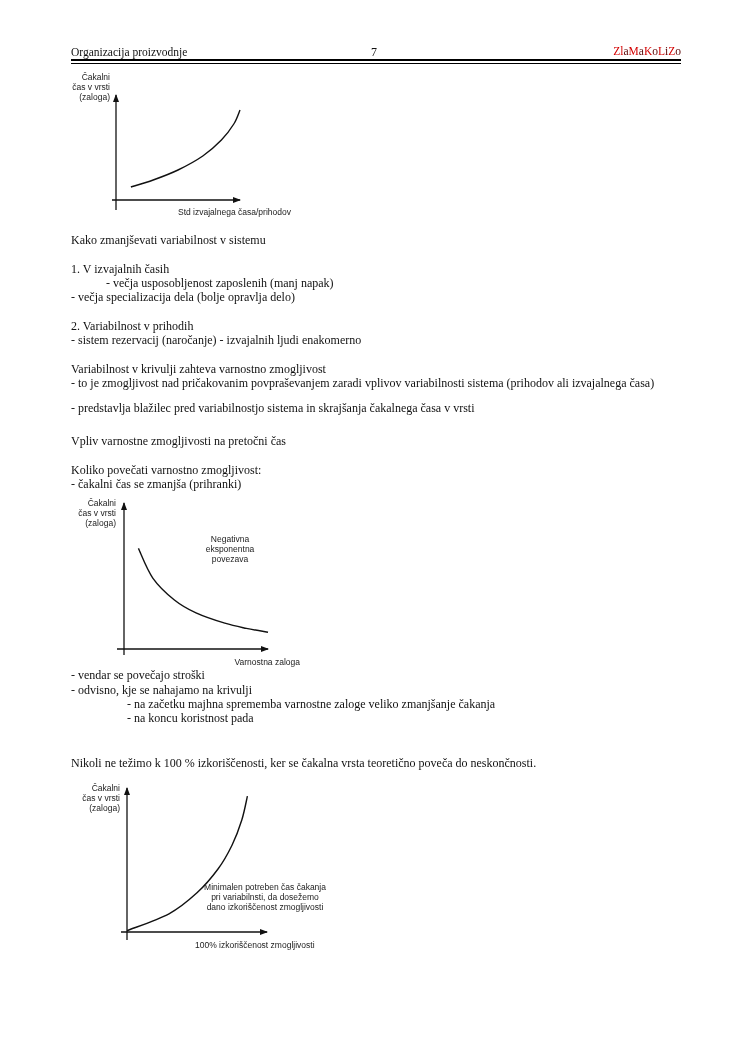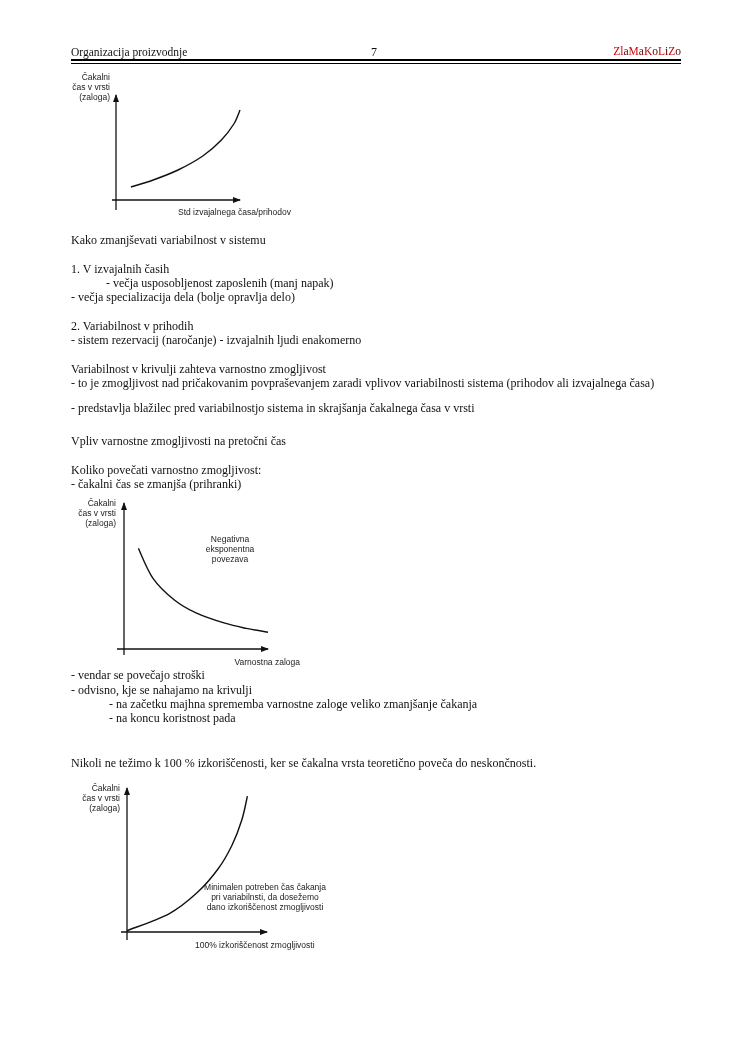--- a/index.html
+++ b/index.html
@@ -9,21 +9,21 @@
   .header { left: 71px; top: 45px; width: 610px; height: 20px; font-size: 11.5px; }
   .header .left { position: absolute; left: 0; top: 1px; }
   .header .center { position: absolute; left: 300px; top: 0; font-size: 12px; }
   .header .right { position: absolute; right: 0; top: 0; }
   .rule1 { position: absolute; left: 0; top: 14px; width: 610px; height: 2px; background: #000; }
   .rule2 { position: absolute; left: 0; top: 18px; width: 610px; height: 1px; background: #000; }
   .brand .cap { color: #d40000; }
   .brand .low { color: #5a0000; }
   .txt { position: absolute; left: 71px; font-size: 12px; line-height: 14.5px; white-space: nowrap; }
   .just { white-space: normal; width: 610px; text-align: justify; }
-  .indent { left: 109px; }
+  .indent { left: 127px; }
   .chart-svg { position: absolute; left: 0; top: 0; }
   .chart-svg text { font-family: "Liberation Sans", sans-serif; font-size: 8.5px; fill: #222; }
 </style>
 </head>
 <body>
 
 <div class="abs header">
   <span class="left">Organizacija proizvodnje</span>
   <span class="center">7</span>
   <span class="right brand" id="brand"><span class="cap" style="color: rgb(212, 0, 0);">Zl</span><span class="low" style="color: rgb(90, 0, 0);">a</span><span class="cap" style="color: rgb(212, 0, 0);">M</span><span class="low" style="color: rgb(90, 0, 0);">a</span><span class="cap" style="color: rgb(212, 0, 0);">K</span><span class="low" style="color: rgb(90, 0, 0);">o</span><span class="cap" style="color: rgb(212, 0, 0);">L</span><span class="low" style="color: rgb(90, 0, 0);">i</span><span class="cap" style="color: rgb(212, 0, 0);">Z</span><span class="low" style="color: rgb(90, 0, 0);">o</span></span>

